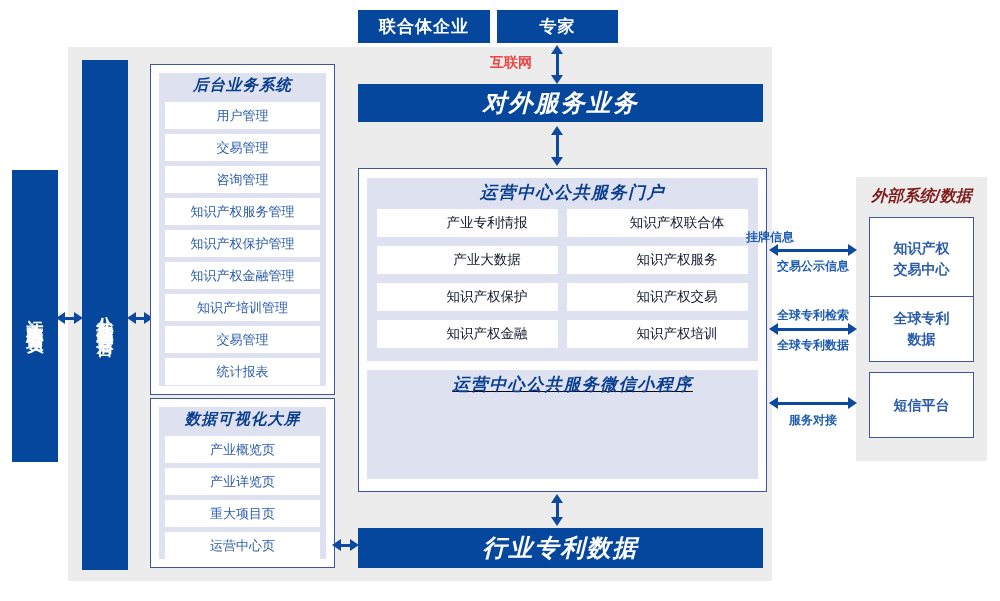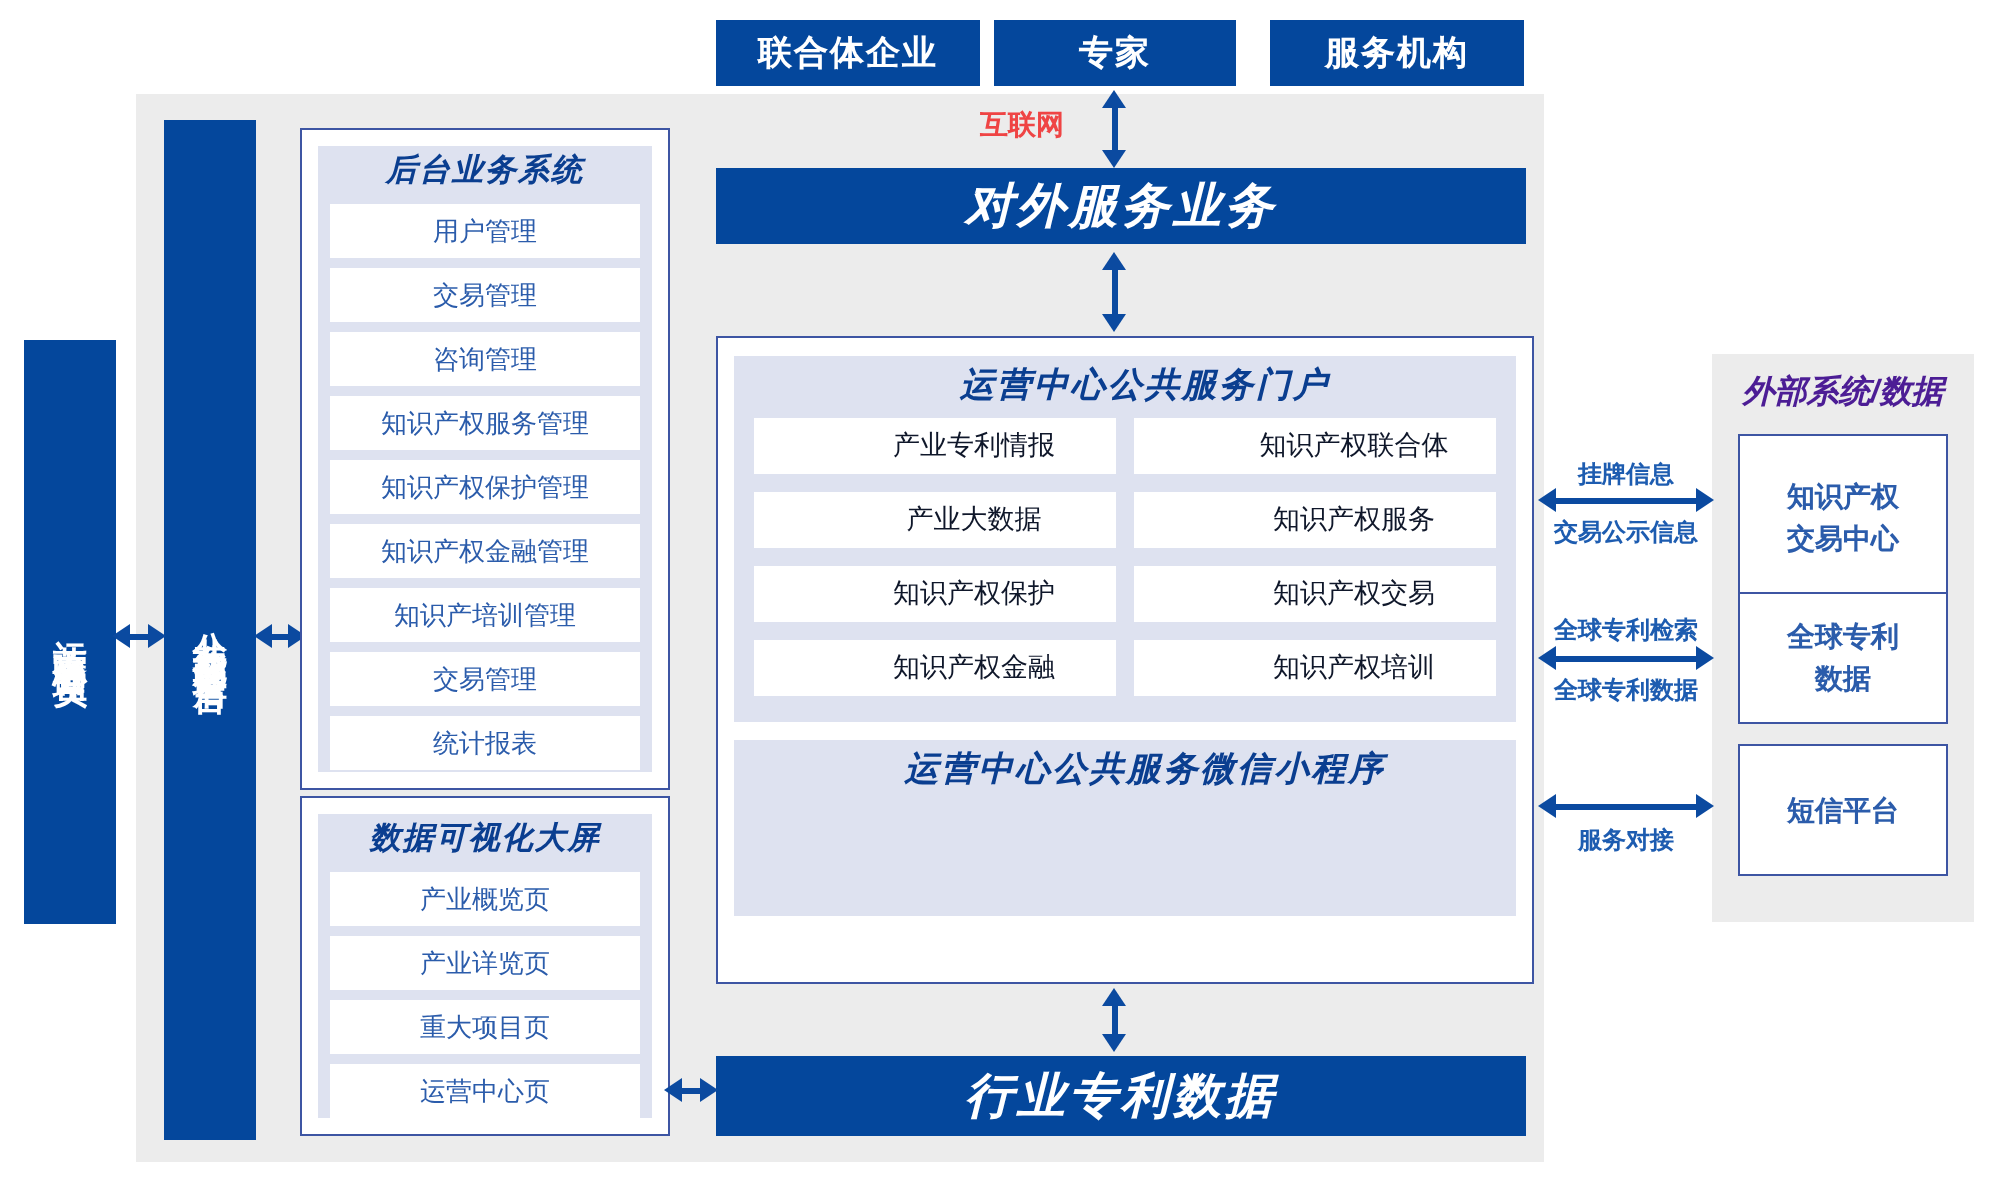--- a/index.html
+++ b/index.html
@@ -36,21 +36,21 @@
   .sub-title { height:29px; display:flex; align-items:center;
     justify-content:center; color:#0a3e90; font-weight:bold;
     font-style:italic; font-size:17px; letter-spacing:1.5px;margin-left:20px; }
   .grid { display:grid; grid-template-columns:1fr 1fr;
     column-gap:9px; row-gap:9px; padding:2px 10px 10px; }
   .cell { height:28px; background:#ffffff; color:#0f172a;
     display:flex; align-items:center; justify-content:center;
     font-size:13.5px; font-weight:500;padding-left:39px; }
 
   .ext-title { position:absolute; left:856px; top:186px; width:131px;
-    text-align:center; color:#4c1d95; font-weight:bold; font-style:italic;
+    text-align:center; color:#7f1d1d; font-weight:bold; font-style:italic;
     font-size:16px; }
   .ext-box { position:absolute; left:869px; width:105px; background:#ffffff;
     border:1.5px solid #3d55a3; display:flex; align-items:center;
     justify-content:center; text-align:center; }
   .ext-box span { display:block; max-width:62px; color:#2b5cab;
     font-size:14px; font-weight:600; line-height:1.5; }
 
   .lbl { position:absolute; color:#1d5cb0; font-weight:bold;
     font-size:12px; text-align:center; }
   .lbl-net { position:absolute; left:466px; top:54px; width:66px;
@@ -79,21 +79,20 @@
 </head>
 <body>
 
 <div class="stage">
 
   <div class="bg bg-main"></div>
   <div class="bg bg-ext"></div>
 
   <div class="box-dark" style="left:358px;top:10px;width:132px;height:33px;">联合体企业</div>
   <div class="box-dark" style="left:497px;top:10px;width:121px;height:33px;">专家</div>
-  <div class="box-dark" style="left:635px;top:10px;width:127px;height:33px;">服务机构</div>
 
   <div class="lbl-net">互联网</div>
   <div class="varrow" style="left:550px;top:45px;height:39px;">
       <i></i>
     </div>
 
   <div class="box-dark bar-wide" style="left:358px;top:84px;width:405px;height:38px;">对外服务业务</div>
 
   <div class="varrow" style="left:550px;top:126px;height:40px;">
       <i></i>
@@ -141,21 +140,21 @@
         <div class="cell">产业专利情报</div>
         <div class="cell">知识产权联合体</div>
         <div class="cell">产业大数据</div>
         <div class="cell">知识产权服务</div>
         <div class="cell">知识产权保护</div>
         <div class="cell">知识产权交易</div>
         <div class="cell">知识产权金融</div>
         <div class="cell">知识产权培训</div>
       </div>
     </div>
-    <div class="sub" style="top:201px;height:88px;">
+    <div class="sub" style="top:201px;height:109px;text-decoration:underline;">
       <div class="sub-title" style="height:28px;">运营中心公共服务微信小程序</div>
     </div>
   </div>
 
   <div class="varrow" style="left:550px;top:494px;height:32px;">
       <i></i>
     </div>
   <div class="box-dark bar-wide" style="left:358px;top:528px;width:405px;height:40px;">行业专利数据</div>
   <div class="harrow" style="left:332px;top:538px;width:27px;">
       <i></i>
@@ -165,21 +164,21 @@
   <div class="ext-box" style="top:217px;height:84px;">
     <span>知识产权交易中心</span>
   </div>
   <div class="ext-box" style="top:296px;height:66px;">
     <span>全球专利数据</span>
   </div>
   <div class="ext-box" style="top:372px;height:66px;">
     <span>短信平台</span>
   </div>
 
-  <div class="lbl" style="left:769px;top:229px;width:88px;">挂牌信息</div>
+  <div class="lbl" style="left:726px;top:229px;width:88px;">挂牌信息</div>
   <div class="harrow" style="left:769px;top:243px;width:88px;">
       <i></i>
     </div>
   <div class="lbl" style="left:769px;top:258px;width:88px;">交易公示信息</div>
 
   <div class="lbl" style="left:769px;top:307px;width:88px;">全球专利检索</div>
   <div class="harrow" style="left:769px;top:322px;width:88px;">
       <i></i>
     </div>
   <div class="lbl" style="left:769px;top:337px;width:88px;">全球专利数据</div>

